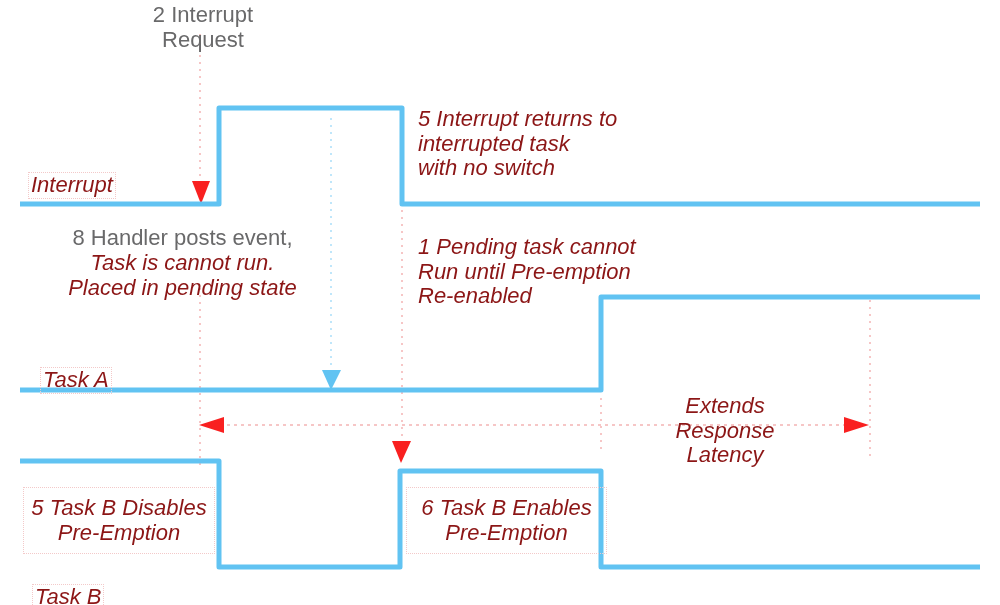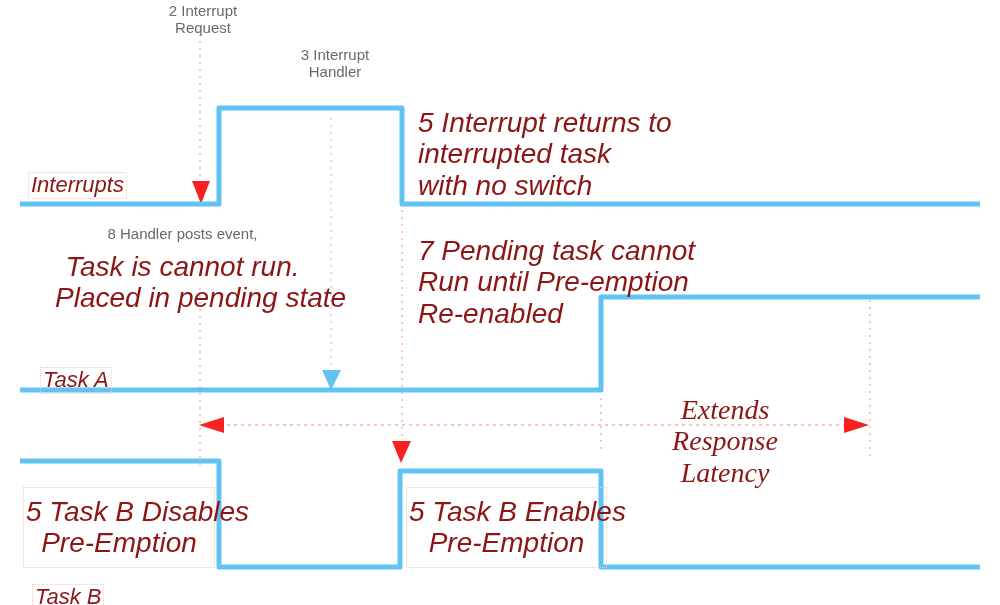--- a/index.html
+++ b/index.html
@@ -5,22 +5,22 @@
   html,body{margin:0;padding:0;background:#ffffff;}
   body{
     width:1000px;height:605px;position:relative;overflow:hidden;
     font-family:"Liberation Sans","DejaVu Sans",sans-serif;
     -webkit-font-smoothing:antialiased;
   }
   #stage{position:absolute;left:0;top:0;width:1000px;height:605px;}
   svg.layer{position:absolute;left:0;top:0;width:1000px;height:605px;overflow:visible;}
 
   .lbl{position:absolute;white-space:pre;line-height:1.12;}
-  .gray{color:#69696a;font-size:15px;font-style:normal;}
-  .red{color:#8c1616;font-size:28px;font-style:italic;}
+  .gray{color:#69696a;font-size:22px;font-style:normal;}
+  .red{color:#8c1616;font-size:22px;font-style:italic;}
   .sig{color:#8c1616;font-size:22px;font-style:italic;}
   .ctr{text-align:center;}
   .lft{text-align:left;}
   .dbox{border:1px dotted #f3c9c9;}
 </style>
 </head>
 <body>
 
 <div id="stage">
 
@@ -48,46 +48,44 @@
     <polyline points="20,204 219,204 219,108 402,108 402,204 980,204" fill="none" stroke="#61c3f2" stroke-width="5" stroke-linejoin="round" stroke-linecap="butt"></polyline>
 
     <polyline points="20,390 601,390 601,297 980,297" fill="none" stroke="#61c3f2" stroke-width="5" stroke-linejoin="round" stroke-linecap="butt"></polyline>
 
     <polyline points="20,461 219,461 219,567 400,567 400,471 601,471 601,567 980,567" fill="none" stroke="#61c3f2" stroke-width="5" stroke-linejoin="round" stroke-linecap="butt"></polyline>
   </svg>
 
   <div class="lbl gray ctr" style="left:138px;top:3px;width:130px;">2 Interrupt
 Request</div>
 
-  <div class="lbl gray ctr" style="left:255px;top:47px;width:160px;">3 Interrupt
-Handler</div>
 
   <div class="lbl red lft" style="left:418px;top:107px;width:320px;">5 Interrupt returns to
 interrupted task
 with no switch</div>
 
-  <div class="lbl sig lft dbox" style="left:28px;top:172px;padding:0 2px;">Interrupts</div>
+  <div class="lbl sig lft dbox" style="left:28px;top:172px;padding:0 2px;">Interrupt</div>
 
   <div class="lbl gray ctr" style="left:55px;top:226px;width:255px;">8 Handler posts event,</div>
 
   <div class="lbl red ctr" style="left:55px;top:251px;width:255px;">Task is cannot run.
 Placed in pending state</div>
 
-  <div class="lbl red lft" style="left:418px;top:235px;width:300px;">7 Pending task cannot
+  <div class="lbl red lft" style="left:418px;top:235px;width:300px;">1 Pending task cannot
 Run until Pre-emption
 Re-enabled</div>
 
 
   <div class="lbl sig lft dbox" style="left:40px;top:358px;padding:0 2px;margin-top:9px;">Task A</div>
 
-  <div class="lbl red ctr" style="left:640px;top:394px;width:170px;font-family:Liberation Serif, serif;">Extends
+  <div class="lbl red ctr" style="left:640px;top:394px;width:170px;">Extends
 Response
 Latency</div>
 
   <div class="lbl red ctr dbox" style="left:23px;top:487px;width:186px;padding:8px 2px;">5 Task B Disables
 Pre-Emption</div>
 
-  <div class="lbl red ctr dbox" style="left:406px;top:487px;width:195px;padding:8px 2px;">5 Task B Enables
+  <div class="lbl red ctr dbox" style="left:406px;top:487px;width:195px;padding:8px 2px;">6 Task B Enables
 Pre-Emption</div>
 
   <div class="lbl sig lft dbox" style="left:32px;top:577px;padding:0 2px;margin-top:7px;">Task B</div>
 
 </div>
 
 </body></html>

